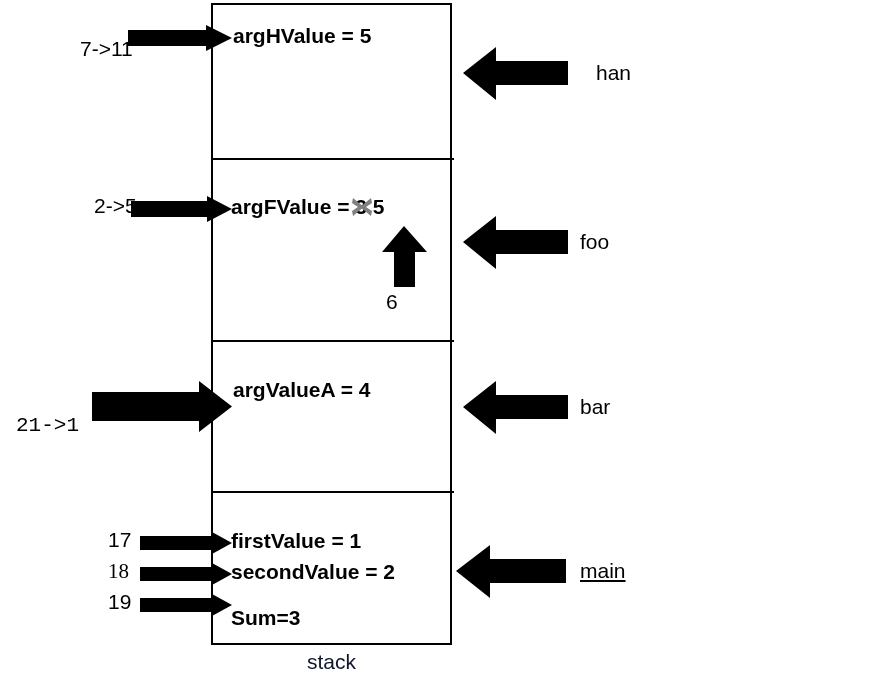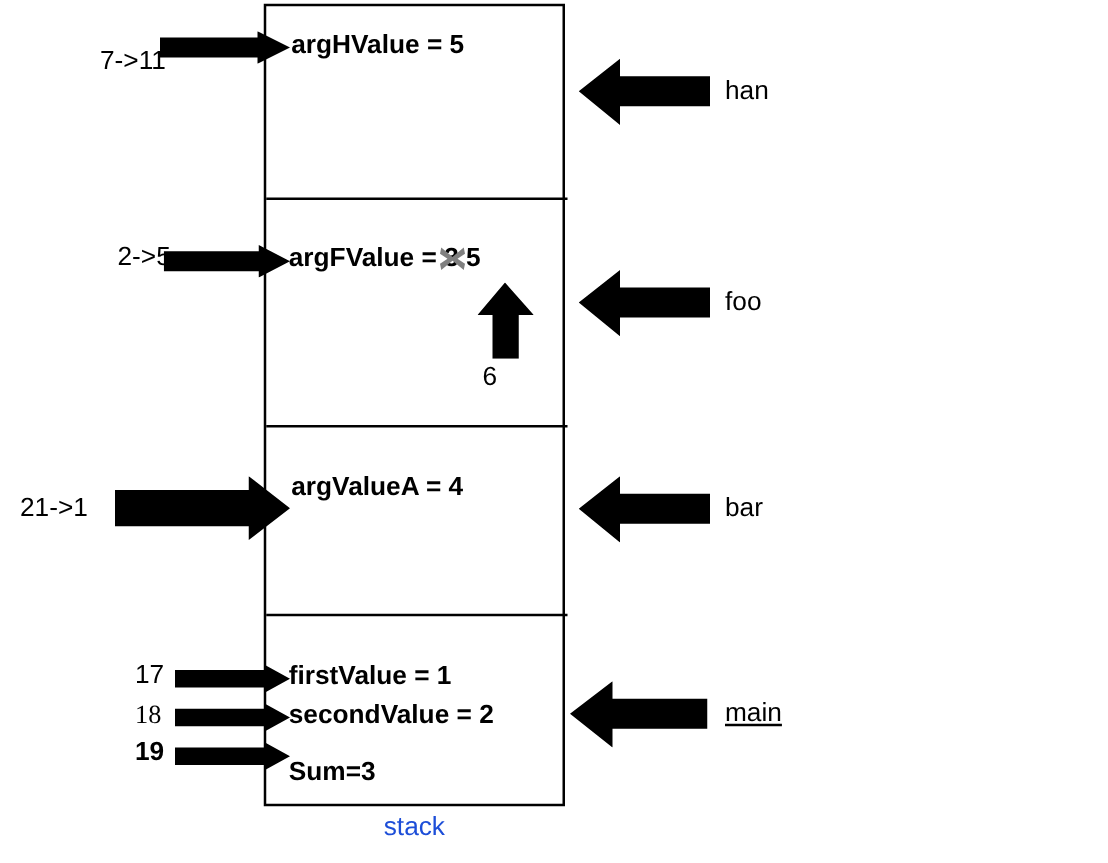--- a/index.html
+++ b/index.html
@@ -74,21 +74,21 @@
     line-height: 24px;
     white-space: nowrap;
     color: #000000;
   }
   .caption {
     position: absolute;
     font-size: 21px;
     line-height: 24px;
     white-space: nowrap;
     text-align: center;
-    color: #1d4ed8;
+    color: #0f172a;
   }
 
   
   .arrow {
     position: absolute;
     display: block;
   }
   .arrow polygon { fill: #000000; }
 </style>
 </head>
@@ -107,21 +107,21 @@
   <div class="plain-label" style="left:58px; top:37px;margin-left:22px;">7-&gt;11</div>
 
   <svg class="arrow" style="left:128px; top:25px;" width="104" height="26" viewBox="0 0 104 26">
     <polygon points="0,5 78,5 78,0 104,13 78,26 78,21 0,21"></polygon>
   </svg>
 
   <svg class="arrow" style="left:463px; top:47px;" width="105" height="53" viewBox="0 0 105 53">
     <polygon points="0,26 33,0 33,14 105,14 105,38 33,38 33,53"></polygon>
   </svg>
 
-  <div class="plain-label" style="left:580px; top:61px;">han</div>
+  <div class="plain-label" style="left:596px; top:61px;">han</div>
 
   <div class="slot-text" style="left:231px; top:194px;">
     <span>argFValue = </span><span class="struck"><span>3</span><svg class="x-mark" viewBox="0 0 22 20">
           <path d="M2 1 L11 8.5 L20 1 L21 6 L15 10 L21 14 L20 19 L11 11.5 L2 19 L1 14 L7 10 L1 6 Z" fill="#808080"></path>
         </svg></span><span>&nbsp;</span><span>5</span>
   </div>
 
   <div class="plain-label" style="left:63px; top:194px;margin-left:31px;">2-&gt;5</div>
 
   <svg class="arrow" style="left:131px; top:196px;" width="101" height="26" viewBox="0 0 101 26">
@@ -135,21 +135,21 @@
   <div class="plain-label" style="left:386px; top:290px;">6</div>
 
   <svg class="arrow" style="left:463px; top:216px;" width="105" height="53" viewBox="0 0 105 53">
     <polygon points="0,26 33,0 33,14 105,14 105,38 33,38 33,53"></polygon>
   </svg>
 
   <div class="plain-label" style="left:580px; top:230px;">foo</div>
 
   <div class="slot-text" style="left:233px; top:377px;">argValueA = 4</div>
 
-  <div class="plain-label" style="left:16px; top:395px;">21-&gt;1</div>
+  <div class="plain-label" style="left:16px; top:414px;font-family:Liberation Mono, monospace;">21-&gt;1</div>
 
   <svg class="arrow" style="left:92px; top:381px;" width="140" height="51" viewBox="0 0 140 51">
     <polygon points="0,11 107,11 107,0 140,25.5 107,51 107,40 0,40"></polygon>
   </svg>
 
   <svg class="arrow" style="left:463px; top:381px;" width="105" height="53" viewBox="0 0 105 53">
     <polygon points="0,26 33,0 33,14 105,14 105,38 33,38 33,53"></polygon>
   </svg>
 
   <div class="plain-label" style="left:580px; top:395px;">bar</div>
@@ -160,21 +160,21 @@
     <polygon points="0,4 72,4 72,0 92,11 72,22 72,18 0,18"></polygon>
   </svg>
 
   <div class="slot-text" style="left:231px; top:559px;">secondValue = 2</div>
   <div class="plain-label" style="left:108px; top:559px;font-family:Liberation Serif, serif;">18</div>
   <svg class="arrow" style="left:140px; top:563px;" width="92" height="22" viewBox="0 0 92 22">
     <polygon points="0,4 72,4 72,0 92,11 72,22 72,18 0,18"></polygon>
   </svg>
 
   <div class="slot-text" style="left:231px; top:592px;margin-top:13px;">Sum=3</div>
-  <div class="plain-label" style="left:108px; top:590px;font-weight:bold;">19</div>
+  <div class="plain-label" style="left:108px; top:590px;">19</div>
   <svg class="arrow" style="left:140px; top:594px;" width="92" height="22" viewBox="0 0 92 22">
     <polygon points="0,4 72,4 72,0 92,11 72,22 72,18 0,18"></polygon>
   </svg>
 
   <svg class="arrow" style="left:456px; top:545px;" width="110" height="53" viewBox="0 0 110 53">
     <polygon points="0,26 34,0 34,14 110,14 110,38 34,38 34,53"></polygon>
   </svg>
 
   <div class="plain-label" style="left:580px; top:559px;text-decoration:underline;">main</div>
 

